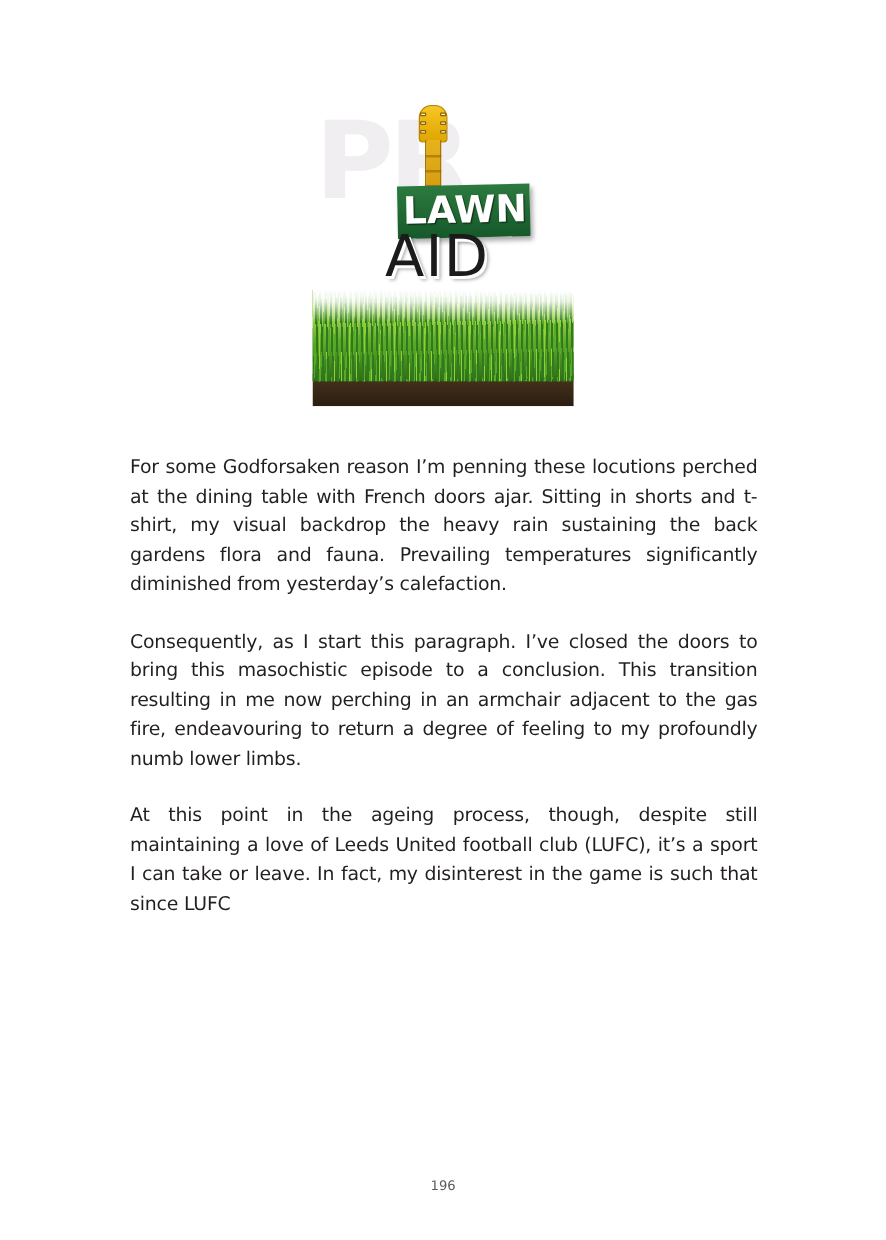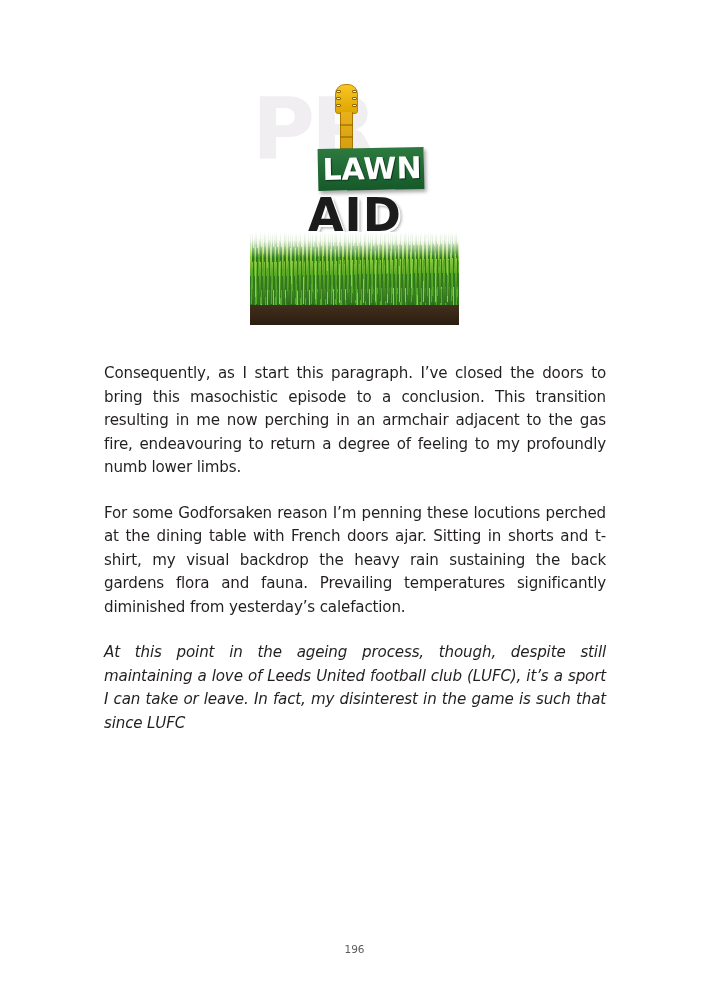--- a/index.html
+++ b/index.html
@@ -120,23 +120,23 @@
     font-size: 30px;
     font-weight: bold;
     font-family: "DejaVu Sans", sans-serif;
     letter-spacing: 0px;
     transform: rotate(-1.2deg);
     text-shadow: 1px 1px 1px rgba(0,0,0,.5);
   }
   .aid-text {
     position: absolute;
     left: 58px;
-    top: 108px;
+    top: 98px;
     font-size: 46px;
-    font-weight: bold;
+    font-weight: normal;
     font-family: "DejaVu Sans", sans-serif;
     color: #1b1b1b;
     letter-spacing: 1px;
     text-shadow: 2px 2px 0 #ffffff, 3px 3px 3px rgba(0,0,0,.35);
   }
 
   
   .grass {
     position: absolute;
     left: 0;
@@ -184,21 +184,21 @@
   }
   .content p {
     margin: 0 0 22px 0;
     font-family: "DejaVu Sans", sans-serif;
     font-size: 15.1px;
     line-height: 23.5px;
     text-align: justify;
     color: #231f20;
     letter-spacing: -0.15px;
   }
-  .content p:last-child { margin-bottom: 0; font-style: italic; }
+  .content p:last-child { margin-bottom: 0; }
 
   .folio {
     position: absolute;
     left: 0;
     top: 943px;
     width: 709px;
     text-align: center;
     font-family: "DejaVu Sans", sans-serif;
     font-size: 10.5px;
     color: #5a5a5a;
@@ -237,20 +237,20 @@
       <div class="grass">
         <div class="soil"></div>
         <div class="blades"></div>
         <div class="tips"></div>
       </div>
 
     </div>
   </div>
 
   <div class="content">
+    <p>For some Godforsaken reason I’m penning these locutions perched at the dining table with French doors ajar. Sitting in shorts and t-shirt, my visual backdrop the heavy rain sustaining the back gardens flora and fauna. Prevailing temperatures significantly diminished from yesterday’s calefaction.</p>
     <p>Consequently, as I start this paragraph. I’ve closed the doors to bring this masochistic episode to a conclusion. This transition resulting in me now perching in an armchair adjacent to the gas fire, endeavouring to return a degree of feeling to my profoundly numb lower limbs.</p>
-    <p>For some Godforsaken reason I’m penning these locutions perched at the dining table with French doors ajar. Sitting in shorts and t-shirt, my visual backdrop the heavy rain sustaining the back gardens flora and fauna. Prevailing temperatures significantly diminished from yesterday’s calefaction.</p>
     <p>At this point in the ageing process, though, despite still maintaining a love of Leeds United football club (LUFC), it’s a sport I can take or leave. In fact, my disinterest in the game is such that since LUFC</p>
   </div>
 
   <div class="folio">196</div>
 
 </div>
 
 </body></html>

